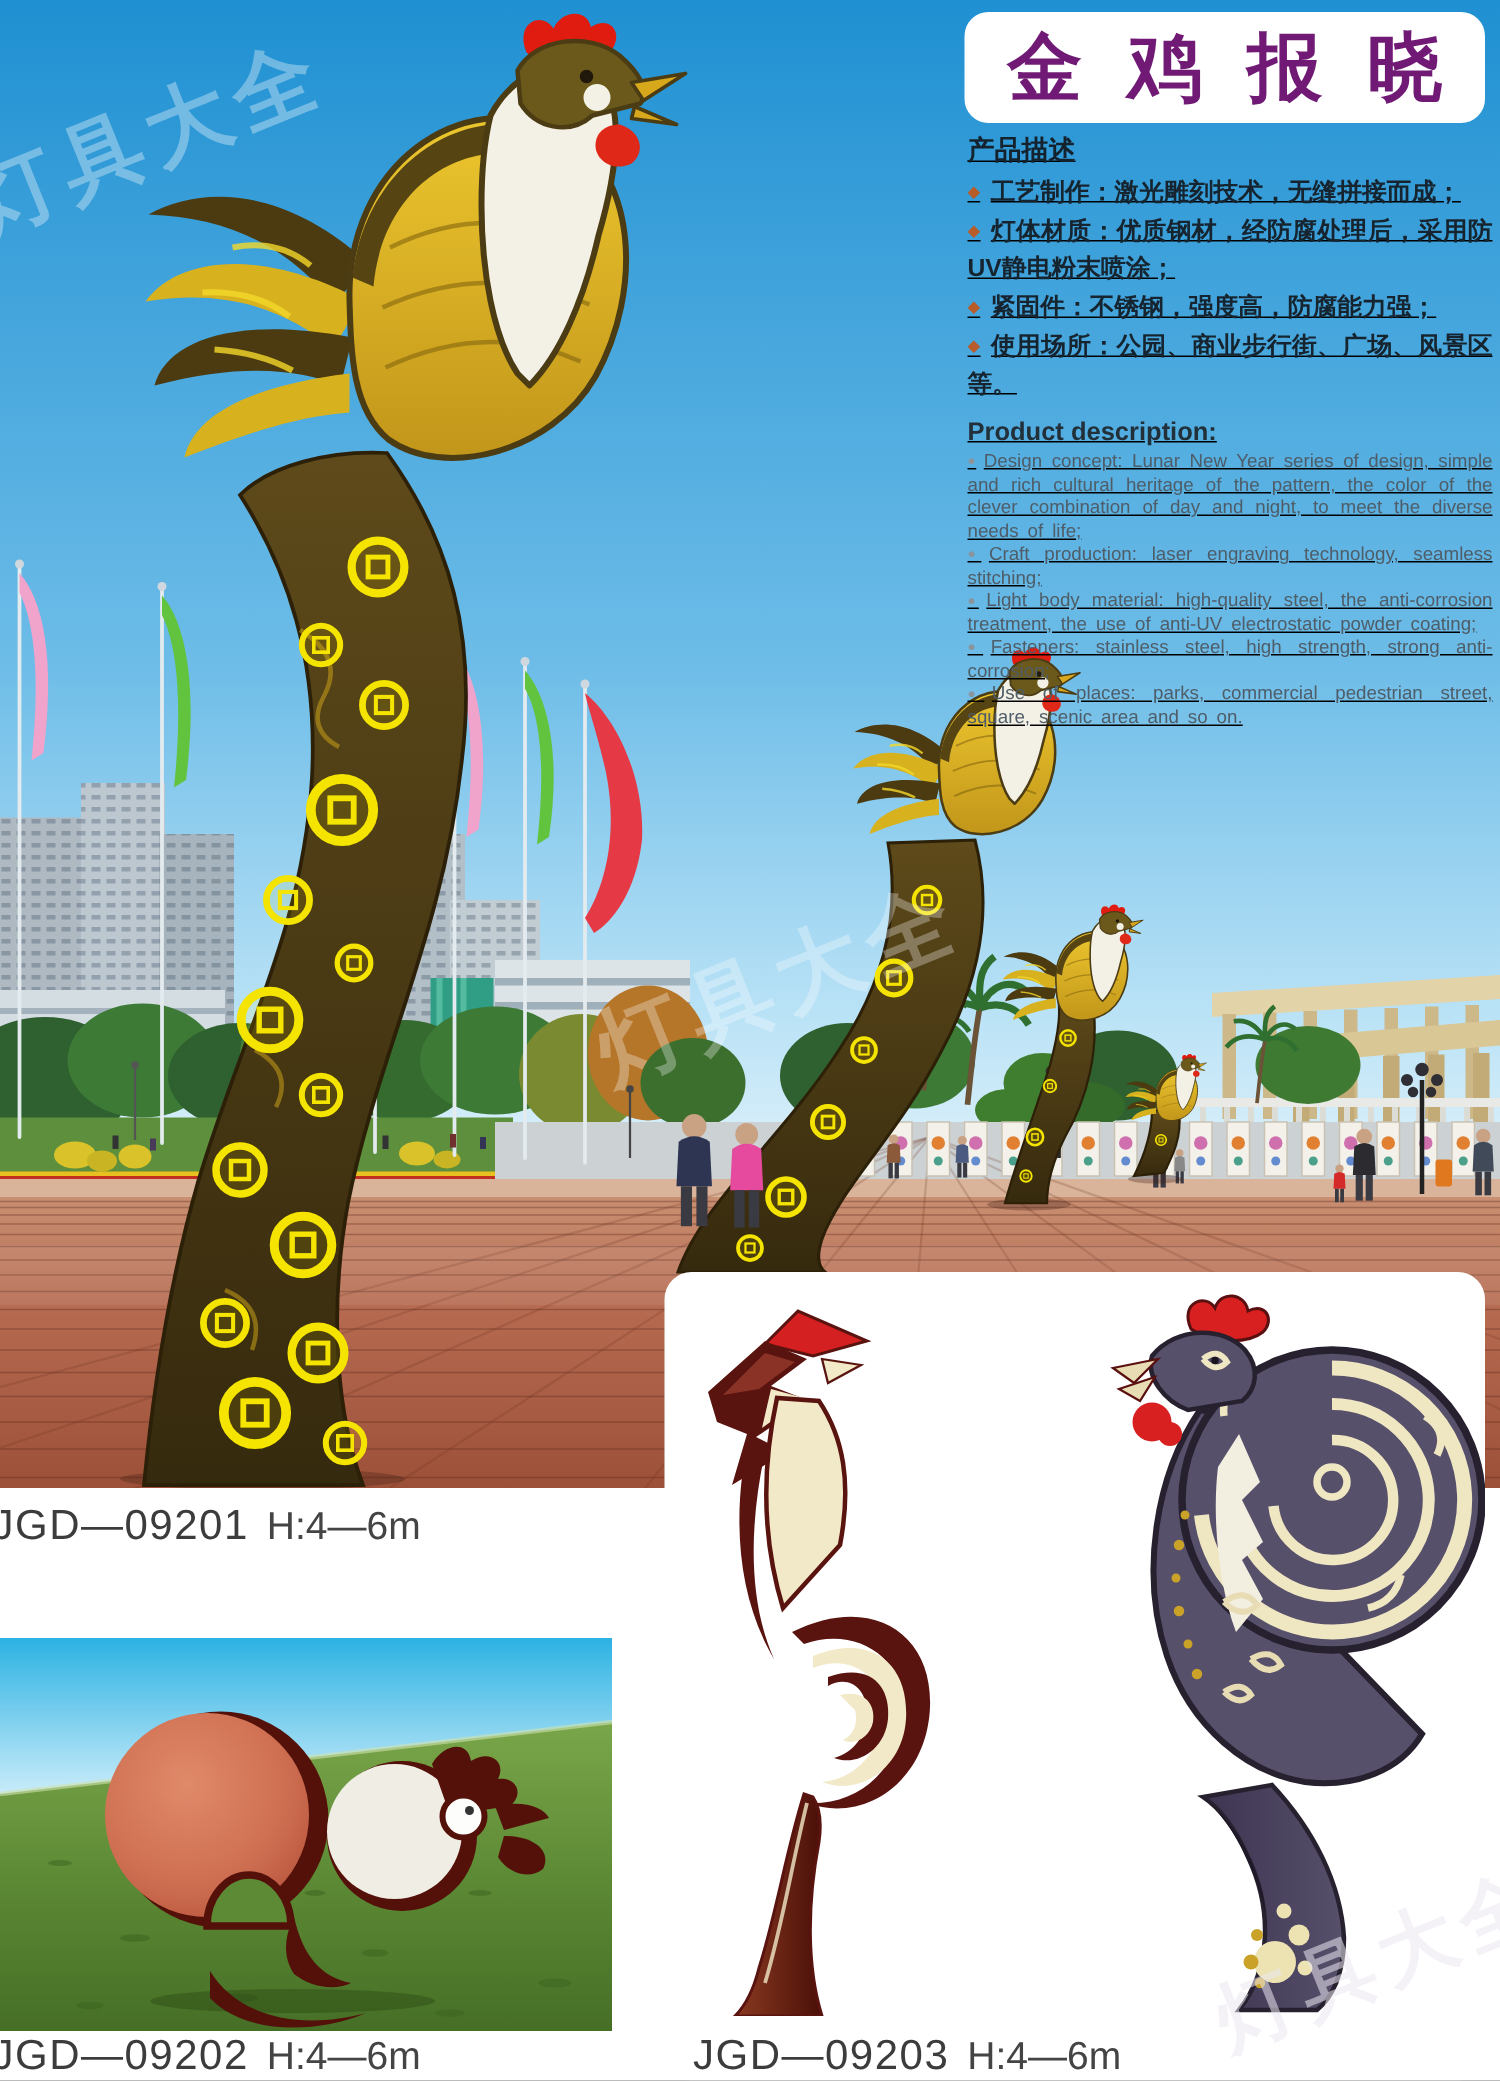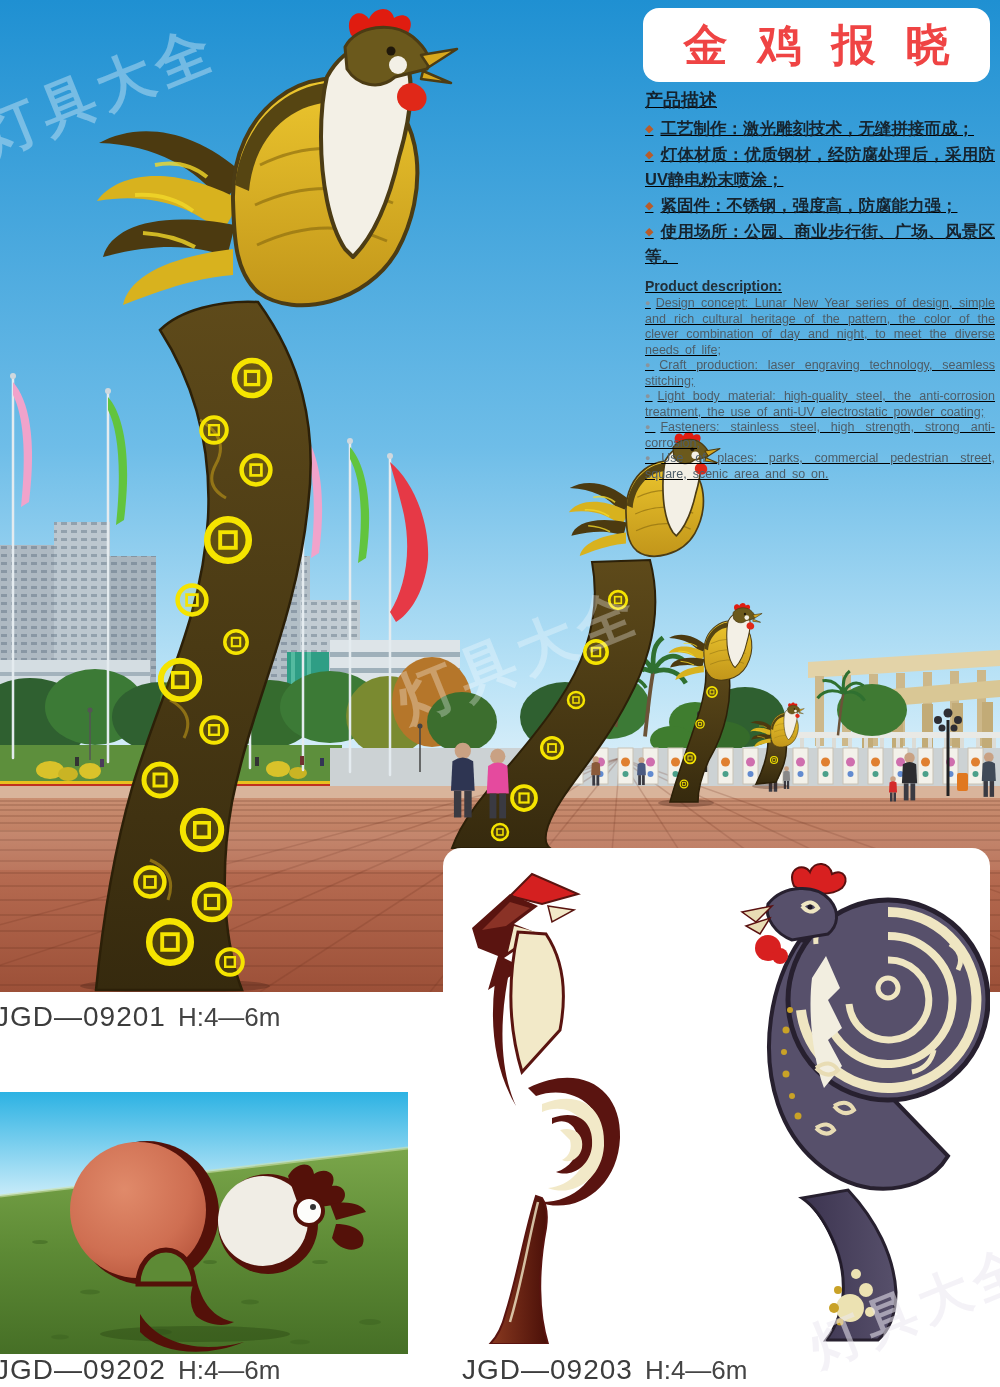--- a/index.html
+++ b/index.html
@@ -7,29 +7,29 @@
         font-family:"Liberation Sans","DejaVu Sans",sans-serif;}
   .abs{position:absolute;}
   
   .photo-main{left:0;top:0;width:1000px;height:992px;}
   .photo-main svg{display:block;width:1000px;height:992px;}
   .photo-square{left:0;top:1092px;width:408px;height:262px;}
   .photo-square svg{display:block;width:408px;height:262px;}
   
   .title-badge{left:643px;top:8px;width:347px;height:74px;background:#fff;border-radius:16px;
                display:flex;align-items:center;justify-content:center;z-index:6;}
-  .title-badge span{color:#ef4444;font-family:"DejaVu Serif","Liberation Serif",serif;
-                    font-weight:bold;font-size:44px;letter-spacing:30px;text-indent:30px;white-space:nowrap;}
+  .title-badge span{color:#701a75;font-family:"DejaVu Serif","Liberation Serif",serif;
+                    font-weight:bold;font-size:50px;letter-spacing:30px;text-indent:30px;white-space:nowrap;}
   
   .desc{left:645px;top:88px;width:350px;z-index:6;text-decoration:underline;}
   .desc h3.cn{margin:0 0 4px 0;font-size:18px;font-weight:bold;color:#14222e;}
   .desc ul{margin:0;padding:0;list-style:none;}
   .desc ul.cn li{font-size:16.5px;line-height:25px;color:#16242f;font-weight:600;text-align:justify;margin-bottom:1px;}
   .desc ul.cn li .mk{color:#b85c2a;font-size:11px;margin-right:7px;vertical-align:2px;}
-  .desc h3.en{margin:9px 0 2px 0;font-size:14px;font-weight:bold;color:#22303a;}
+  .desc h3.en{margin:9px 0 2px 0;font-size:17px;font-weight:bold;color:#22303a;}
   .desc ul.en li{font-size:12.5px;line-height:15.5px;color:#4e5d68;text-align:justify;word-spacing:2.5px;}
   .desc ul.en li .mk{color:#8a949c;font-size:9px;margin-right:5px;vertical-align:1px;}
   
   .panel{left:443px;top:848px;width:547px;height:539px;background:#fff;border-radius:18px;z-index:2;}
   .r3{position:absolute;left:9px;top:18px;width:196px;height:478px;}
   .r4{position:absolute;left:255px;top:12px;width:292px;height:492px;}
   
   .mlabel{z-index:4;white-space:nowrap;color:#3c3c3c;}
   .mlabel .model{font-size:28px;letter-spacing:1px;}
   .mlabel .hval{font-size:26px;margin-left:12px;color:#444;}

